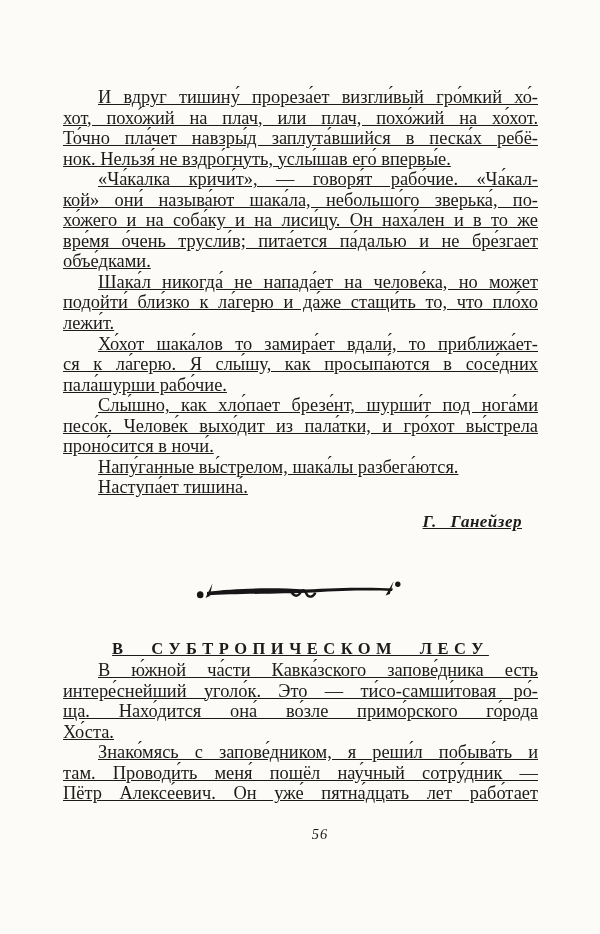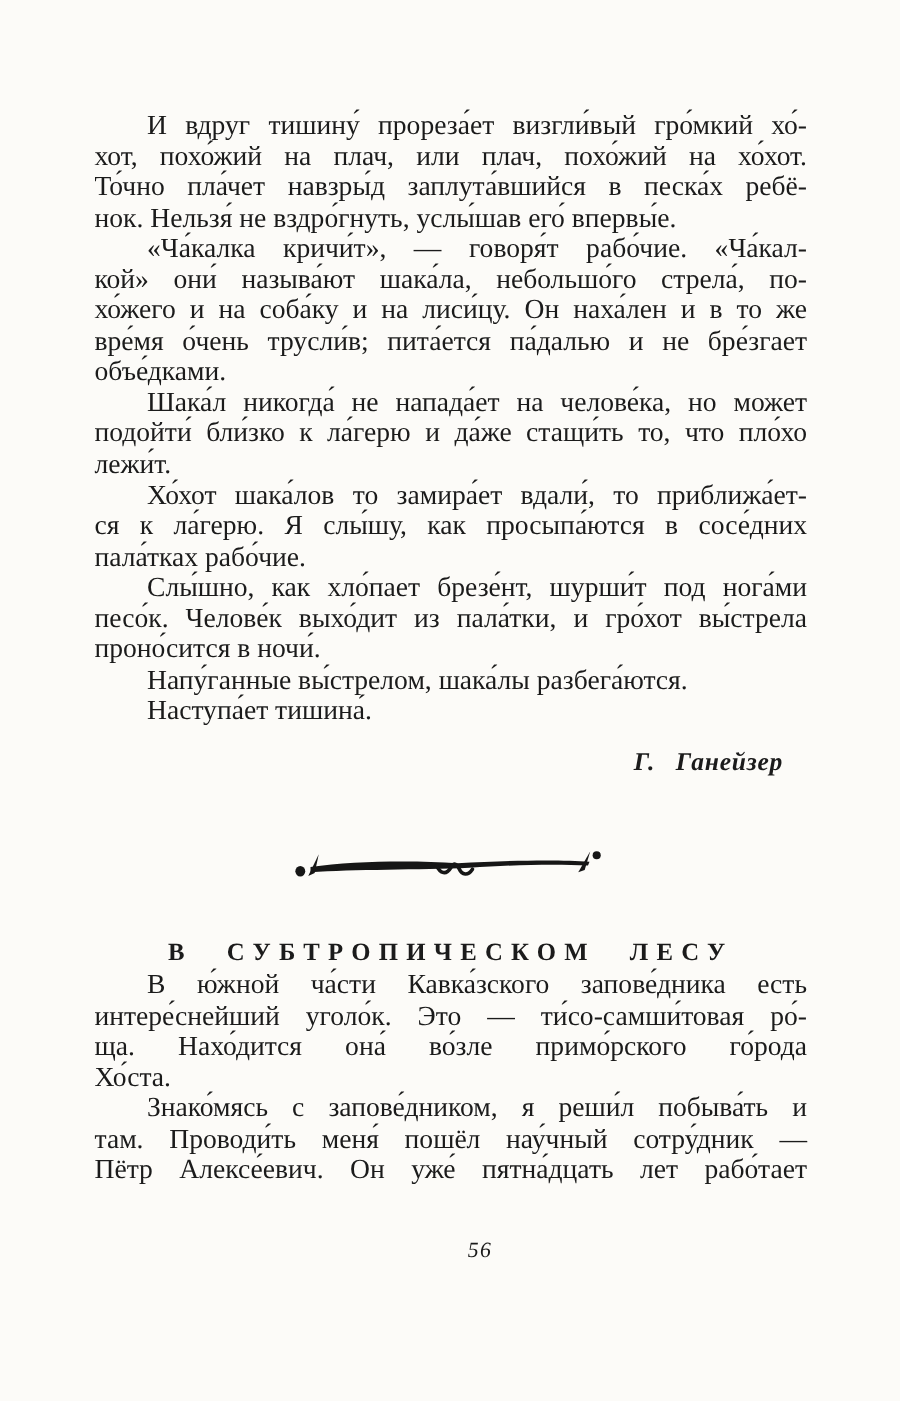--- a/index.html
+++ b/index.html
@@ -7,23 +7,24 @@
     position:relative;
     width:600px;height:934px;
     margin:0 auto;
     background:#fcfbf8;
     color:#1b1b1b;
     font-family:"Liberation Serif","DejaVu Serif",serif;
     overflow:hidden;
   }
   .text{
     position:absolute;
-    left:63px;top:73px;width:475px;
+    left:63px;top:87px;width:475px;
     font-size:18.4px;
     line-height:20.55px;
+    text-decoration:underline;
   }
   .line{min-height:20.55px;}
   .j{text-align:justify;text-align-last:justify;}
   .jl{text-align:right;text-align-last:left;}
   .ind{text-indent:35px;}
   .sig{
     margin-top:14px;
     text-align:right;
     padding-right:16px;
     font-weight:700;font-style:italic;
@@ -61,34 +62,34 @@
   <div class="text">
 
     <div>
       <div class="line j ind">И вдруг тишину́ прореза́ет визгли́вый гро́мкий хо́-</div>
       <div class="line j">хот, похо́жий на плач, или плач, похо́жий на хо́хот.</div>
       <div class="line j">То́чно пла́чет навзры́д заплута́вшийся в песка́х ребё-</div>
       <div class="line jl">нок. Нельзя́ не вздро́гнуть, услы́шав его́ впервы́е.</div>
     </div>
     <div>
       <div class="line j ind">«Ча́калка кричи́т», — говоря́т рабо́чие. «Ча́кал-</div>
-      <div class="line j">кой» они́ называ́ют шака́ла, небольшо́го стрела́, по-</div>
+      <div class="line j">кой» они́ называ́ют шака́ла, небольшо́го зверька́, по-</div>
       <div class="line j">хо́жего и на соба́ку и на лиси́цу. Он наха́лен и в то же</div>
       <div class="line j">вре́мя о́чень трусли́в; пита́ется па́далью и не бре́згает</div>
       <div class="line jl">объе́дками.</div>
     </div>
     <div>
       <div class="line j ind">Шака́л никогда́ не напада́ет на челове́ка, но может</div>
       <div class="line j">подойти́ бли́зко к ла́герю и да́же стащи́ть то, что пло́хо</div>
       <div class="line jl">лежи́т.</div>
     </div>
     <div>
       <div class="line j ind">Хо́хот шака́лов то замира́ет вдали́, то приближа́ет-</div>
       <div class="line j">ся к ла́герю. Я слы́шу, как просыпа́ются в сосе́дних</div>
-      <div class="line jl">пала́тках рабо́чие.</div>
+      <div class="line jl">пала́шурши рабо́чие.</div>
     </div>
     <div>
       <div class="line j ind">Слы́шно, как хло́пает брезе́нт, шурши́т под нога́ми</div>
       <div class="line j">песо́к. Челове́к выхо́дит из пала́тки, и гро́хот вы́стрела</div>
       <div class="line jl">проно́сится в ночи́.</div>
     </div>
     <div>
       <div class="line jl ind">Напу́ганные вы́стрелом, шака́лы разбега́ются.</div>
     </div>
     <div>

